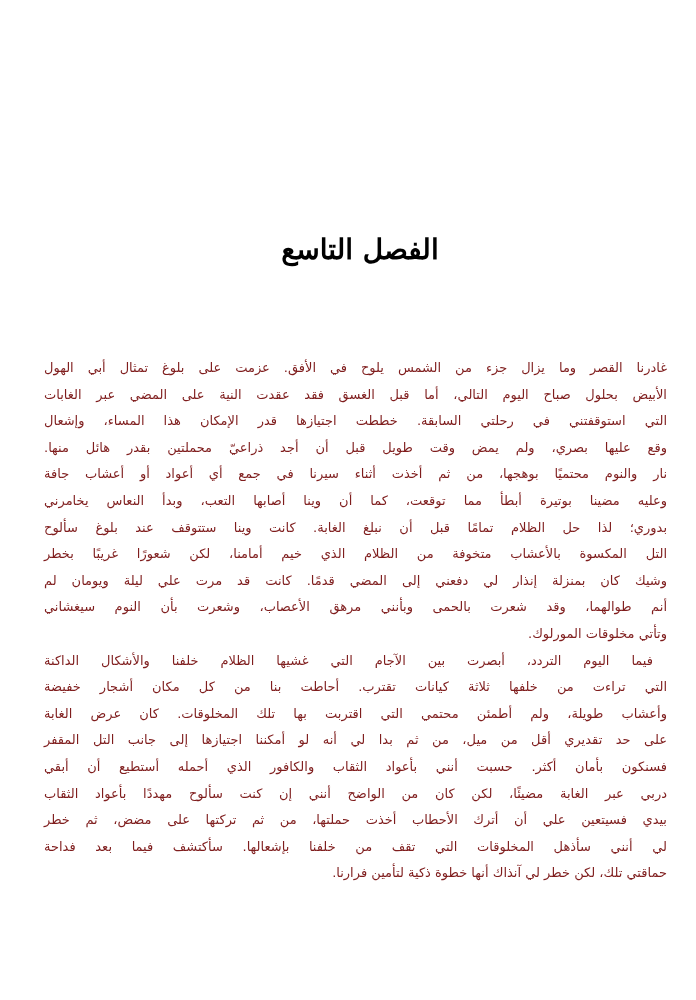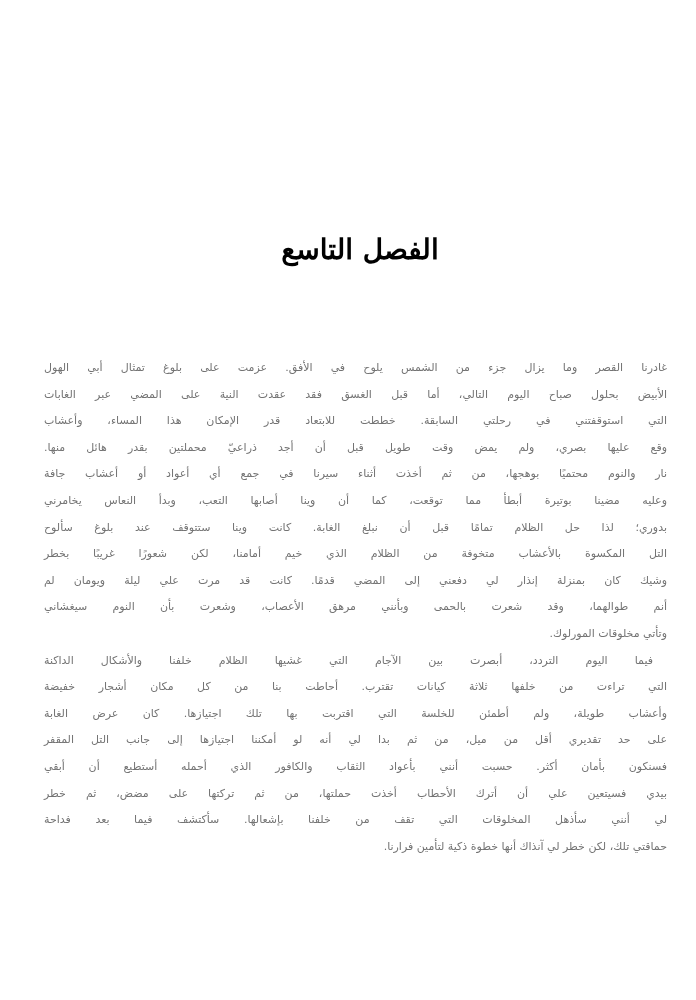--- a/index.html
+++ b/index.html
@@ -39,23 +39,23 @@
     }
     .body-text {
       position: absolute;
       top: 355px;
       left: 44px;
       width: 623px;
       direction: rtl;
       text-align: justify;
       text-align-last: right;
       font-family: "DejaVu Sans", sans-serif;
-      font-size: 11px;
+      font-size: 13px;
       line-height: 26.6px;
-      color: #737373;
+      color: #7f1d1d;
     }
     .line {
       display: block;
       height: 26.6px;
       white-space: nowrap;
       text-align: justify;
       text-align-last: justify;
     }
     .line.last {
       text-align-last: right;
@@ -67,34 +67,35 @@
 </head>
 <body>
 
 <div class="page">
   <h1 class="chapter-title">الفصل التاسع</h1>
 
   <div class="body-text">
     <div>
       <span class="line">غادرنا القصر وما يزال جزء من الشمس يلوح في الأفق. عزمت على بلوغ تمثال أبي الهول</span>
       <span class="line">الأبيض بحلول صباح اليوم التالي، أما قبل الغسق فقد عقدت النية على المضي عبر الغابات</span>
-      <span class="line">التي استوقفتني في رحلتي السابقة. خططت للابتعاد قدر الإمكان هذا المساء، وأعشاب</span>
+      <span class="line">التي استوقفتني في رحلتي السابقة. خططت اجتيازها قدر الإمكان هذا المساء، وإشعال</span>
       <span class="line">وقع عليها بصري، ولم يمض وقت طويل قبل أن أجد ذراعيّ محملتين بقدر هائل منها.</span>
       <span class="line">نار والنوم محتميًا بوهجها، من ثم أخذت أثناء سيرنا في جمع أي أعواد أو أعشاب جافة</span>
       <span class="line">وعليه مضينا بوتيرة أبطأ مما توقعت، كما أن وينا أصابها التعب، وبدأ النعاس يخامرني</span>
       <span class="line">بدوري؛ لذا حل الظلام تمامًا قبل أن نبلغ الغابة. كانت وينا ستتوقف عند بلوغ سألوح</span>
       <span class="line">التل المكسوة بالأعشاب متخوفة من الظلام الذي خيم أمامنا، لكن شعورًا غريبًا بخطر</span>
       <span class="line">وشيك كان بمنزلة إنذار لي دفعني إلى المضي قدمًا. كانت قد مرت علي ليلة ويومان لم</span>
       <span class="line">أنم طوالهما، وقد شعرت بالحمى وبأنني مرهق الأعصاب، وشعرت بأن النوم سيغشاني</span>
       <span class="line last">وتأتي مخلوقات المورلوك.</span>
     </div>
     <div>
       <span class="line indent">فيما اليوم التردد، أبصرت بين الآجام التي غشيها الظلام خلفنا والأشكال الداكنة</span>
       <span class="line">التي تراءت من خلفها ثلاثة كيانات تقترب. أحاطت بنا من كل مكان أشجار خفيضة</span>
-      <span class="line">وأعشاب طويلة، ولم أطمئن للخلسة التي اقتربت بها تلك اجتيازها. كان عرض الغابة</span>
+      <span class="line">وأعشاب طويلة، ولم أطمئن محتمي التي اقتربت بها تلك المخلوقات. كان عرض الغابة</span>
       <span class="line">على حد تقديري أقل من ميل، من ثم بدا لي أنه لو أمكننا اجتيازها إلى جانب التل المقفر</span>
       <span class="line">فسنكون بأمان أكثر. حسبت أنني بأعواد الثقاب والكافور الذي أحمله أستطيع أن أبقي</span>
+      <span class="line">دربي عبر الغابة مضيئًا، لكن كان من الواضح أنني إن كنت سألوح مهددًا بأعواد الثقاب</span>
       <span class="line">بيدي فسيتعين علي أن أترك الأحطاب أخذت حملتها، من ثم تركتها على مضض، ثم خطر</span>
       <span class="line">لي أنني سأذهل المخلوقات التي تقف من خلفنا بإشعالها. سأكتشف فيما بعد فداحة</span>
       <span class="line last">حماقتي تلك، لكن خطر لي آنذاك أنها خطوة ذكية لتأمين فرارنا.</span>
     </div>
   </div>
 </div>
 
 </body></html>

